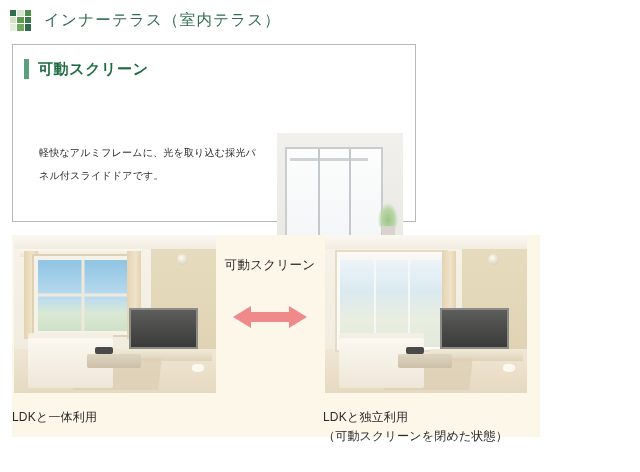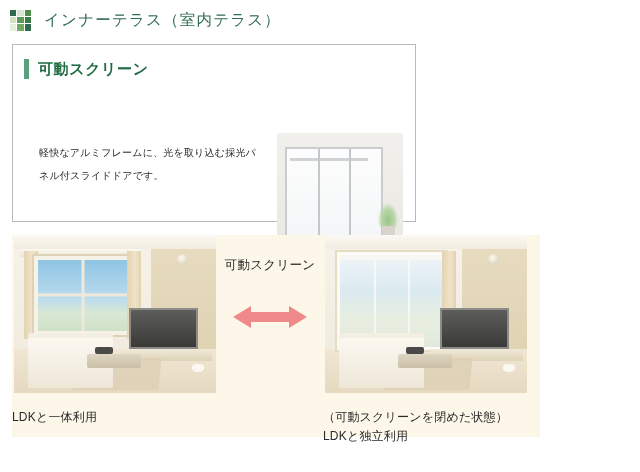--- a/index.html
+++ b/index.html
@@ -395,15 +395,15 @@
   <svg class="dbl-arrow" width="74" height="28" viewBox="0 0 74 28">
     <polygon points="0,14 18,3 18,9 56,9 56,3 74,14 56,25 56,19 18,19 18,25" fill="#f08a8a"></polygon>
   </svg>
 </div>
 
 <div class="caption left">
   <div>LDKと一体利用</div>
 </div>
 
 <div class="caption right">
+  <div>LDKと独立利用</div>
   <div>（可動スクリーンを閉めた状態）</div>
-  <div>LDKと独立利用</div>
 </div>
 
 </body></html>

